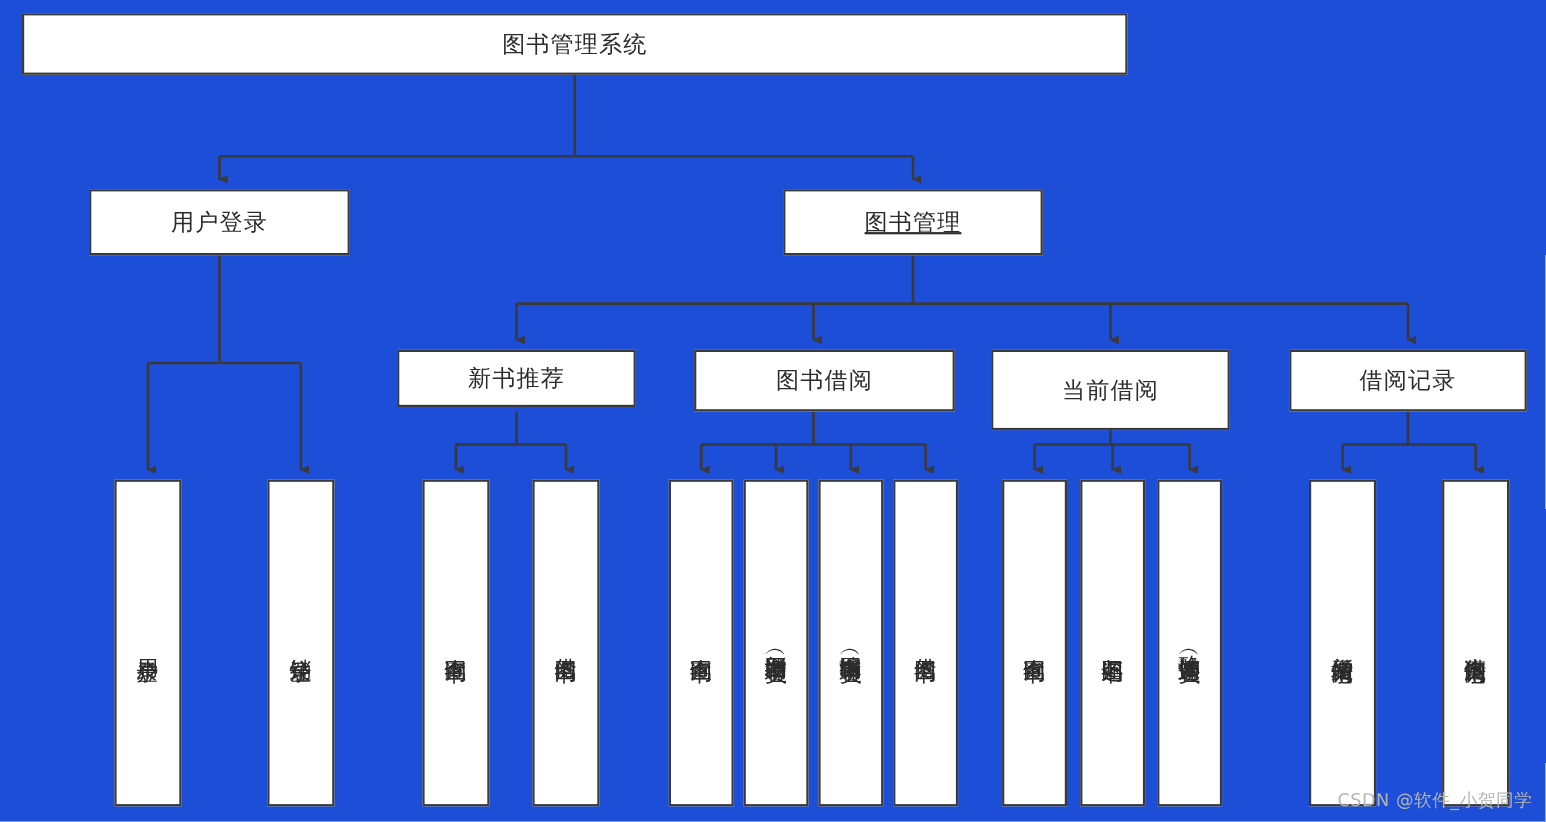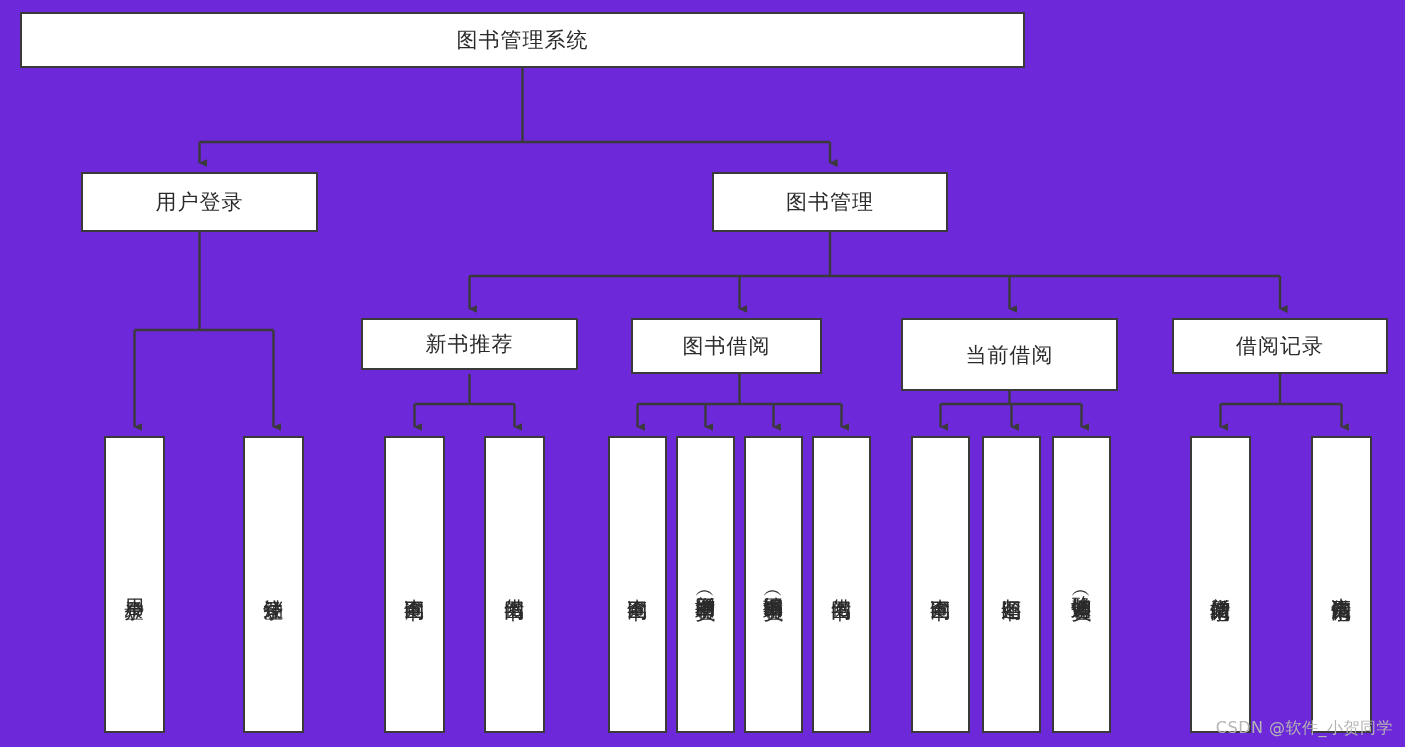--- a/index.html
+++ b/index.html
@@ -7,21 +7,21 @@
     padding: 0;
     background: #ffffff;
   }
   body {
     font-family: "DejaVu Sans", "Liberation Sans", sans-serif;
   }
   #canvas {
     position: relative;
     width: 1405px;
     height: 747px;
-    background: #6d28d9;
+    background: #1d4ed8;
     overflow: hidden;
   }
   #edges {
     position: absolute;
     left: 0;
     top: 0;
     width: 1405px;
     height: 747px;
     pointer-events: none;
   }
@@ -100,27 +100,27 @@
       </g>
   </svg>
 
   <div id="node-layer">
       <div class="node horiz" style="left: 20px; top: 12px; width: 1005px; height: 56px;">
         <span>图书管理系统</span>
       </div>
       <div class="node horiz" style="left: 81px; top: 172px; width: 237px; height: 60px;">
         <span>用户登录</span>
       </div>
-      <div class="node horiz" style="left: 712px; top: 172px; width: 236px; height: 60px;">
+      <div class="node horiz" style="left: 712px; top: 172px; width: 236px; height: 60px; text-decoration: underline;">
         <span>图书管理</span>
       </div>
       <div class="node horiz" style="left: 361px; top: 318px; width: 217px; height: 52px;">
         <span>新书推荐</span>
       </div>
-      <div class="node horiz" style="left: 631px; top: 318px; width: 191px; height: 56px;">
+      <div class="node horiz" style="left: 631px; top: 318px; width: 237px; height: 56px;">
         <span>图书借阅</span>
       </div>
       <div class="node horiz" style="left: 901px; top: 318px; width: 217px; height: 73px;">
         <span>当前借阅</span>
       </div>
       <div class="node horiz" style="left: 1172px; top: 318px; width: 216px; height: 56px;">
         <span>借阅记录</span>
       </div>
       <div class="node vert" style="left: 104px; top: 436px; width: 61px; height: 297px;">
         <span>用户登录</span>

